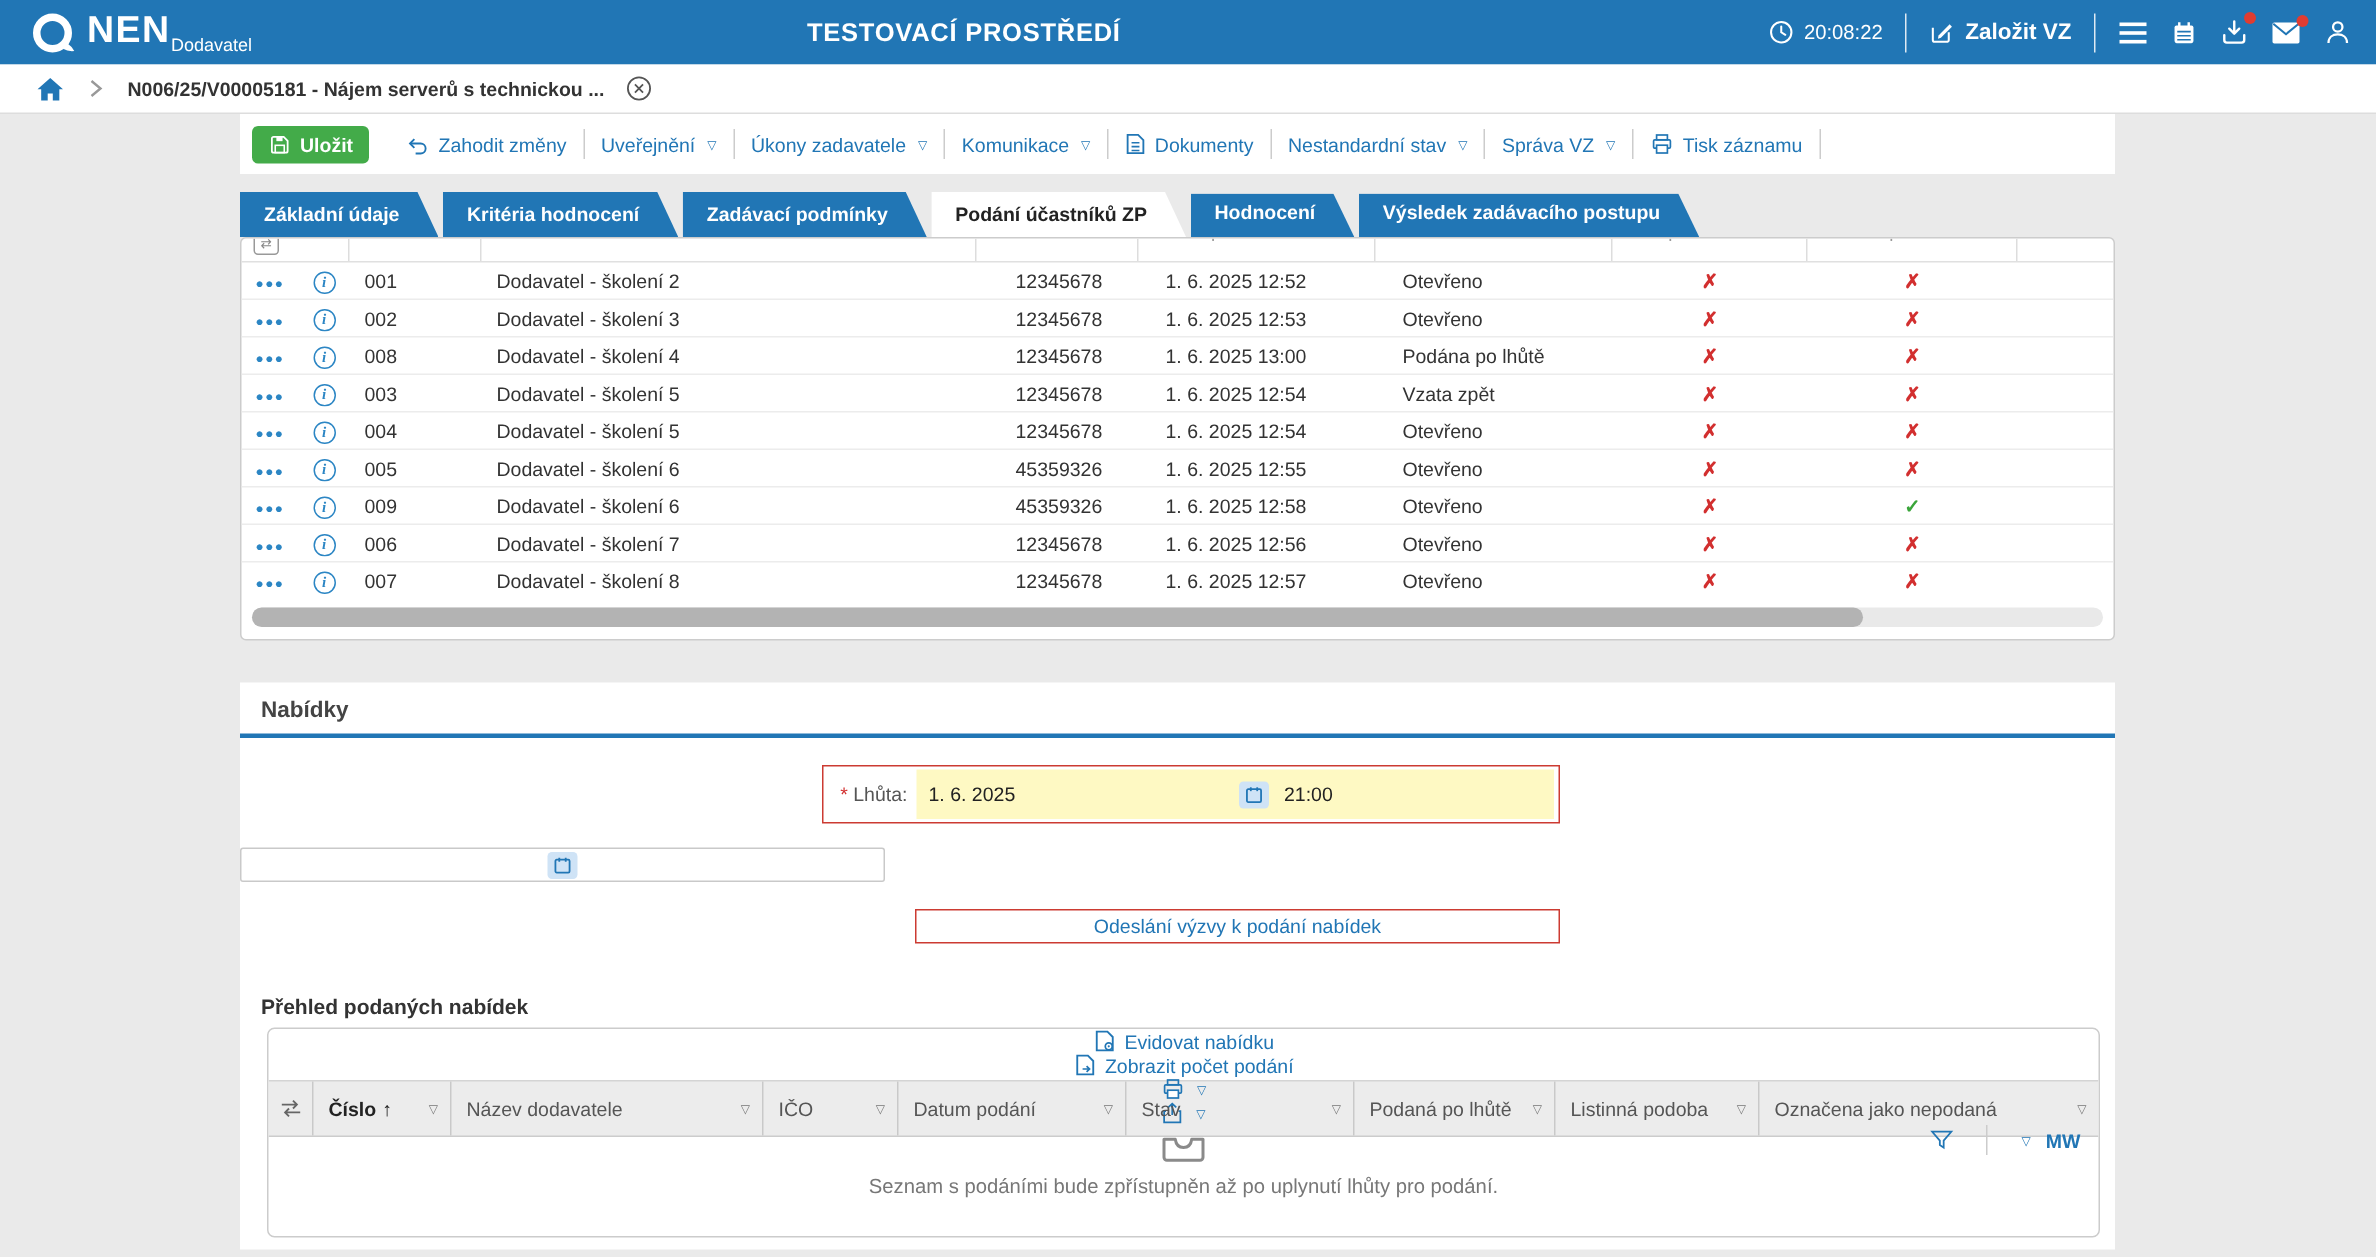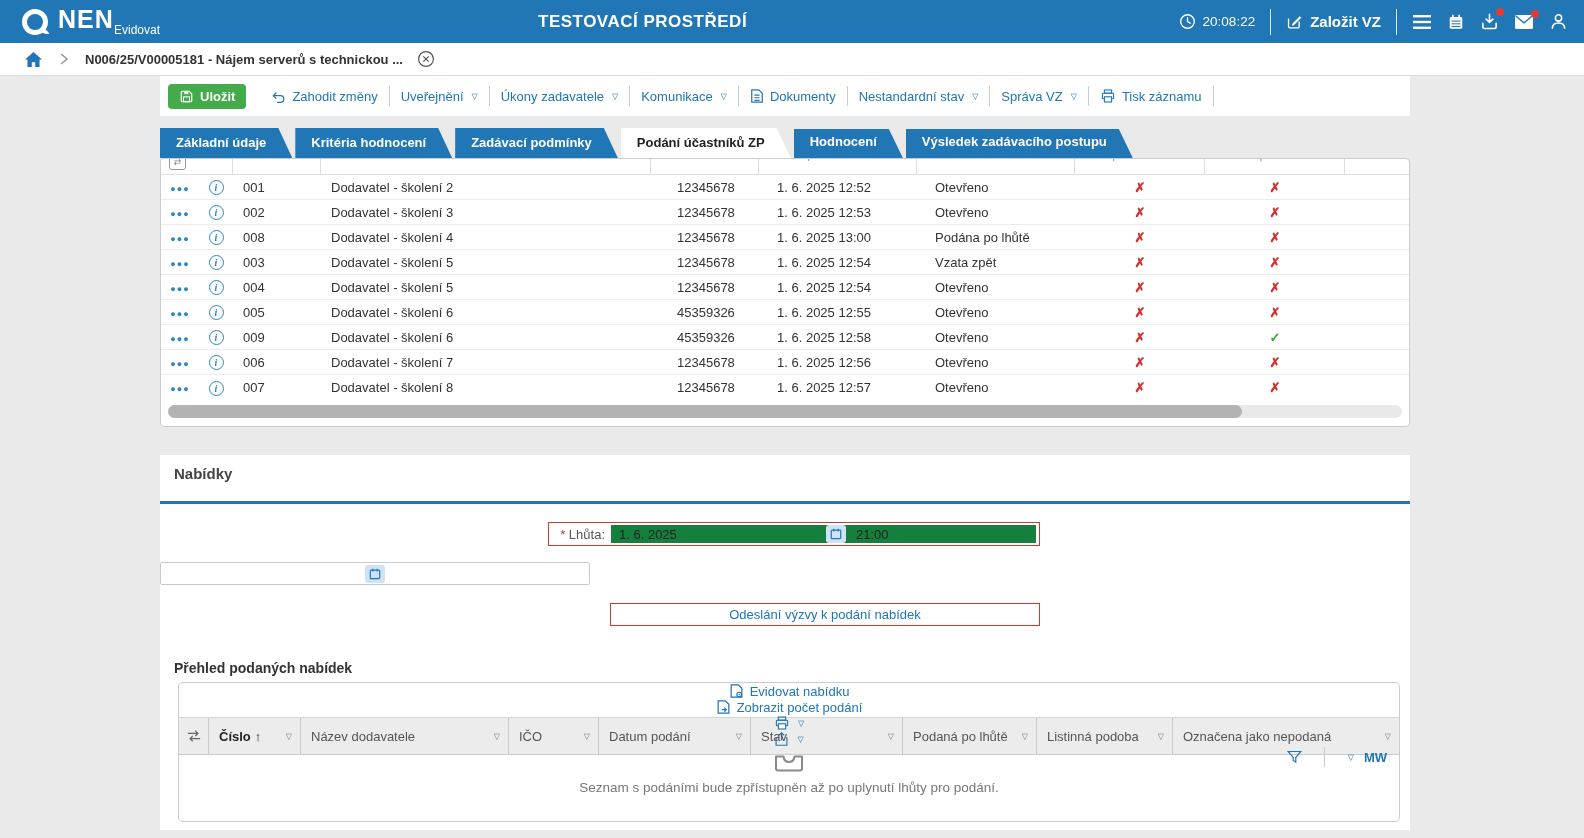--- a/index.html
+++ b/index.html
@@ -68,28 +68,28 @@
   .info-i { display:inline-flex; width:15px; height:15px; border:1.4px solid #2c86c4; border-radius:50%;
             color:#2c86c4; font-size:10px; font-style:italic; font-weight:bold;
             align-items:center; justify-content:center; cursor:pointer; font-family:"Liberation Serif",serif; }
   .mark-x { color:#d22f2f; font-weight:bold; font-size:13px; }
   .mark-ok { color:#3aa53a; font-weight:bold; font-size:13px; }
   .hscroll { margin:5px 7px 4px 7px; height:13px; background:#e9e9e9; border-radius:7px; }
   .hthumb { width:87%; height:13px; background:#b3b3b3; border-radius:7px; cursor:pointer; }
 
   
   .section { margin-top:28px; background:#fff; padding-bottom:8px; }
-  .sec-title { padding:10px 14px 19px 14px; font-size:15px; font-weight:bold; color:#444; }
+  .sec-title { padding:10px 14px 7px 14px; font-size:15px; font-weight:bold; color:#444; }
   .sec-rule { height:3px; background:#2176b5; }
 
   .lhuta-box { margin:18px 0 0 388px; width:492px; border:1.6px solid #cc3b32; display:flex;
                align-items:center; padding:2px 3px 2px 0; background:#fff; }
   .lhuta-label { width:62px; text-align:right; color:#555; padding-right:6px; white-space:nowrap; }
   .req-star { color:#d22f2f; }
-  .yellow-wrap { flex:1; display:flex; align-items:center; background:#15803d; height:18px;justify-content:flex-end; }
+  .yellow-wrap { flex:1; display:flex; align-items:center; background:#fef9c3; height:33px;justify-content:flex-end; }
   .yw-date { flex:1; padding-left:8px; color:#222; }
   .yw-time { width:190px; padding-left:10px; color:#222; }
   .cal-btn { width:20px; height:18px; background:#cfe3f6; border-radius:3px; display:flex;
              align-items:center; justify-content:center; cursor:pointer; flex:0 0 auto; }
   .open-row { margin-top:16px; display:flex; align-items:center; }
   .open-label { width:445px; text-align:right; padding-right:10px; color:#555; }
   .open-field { width:430px; height:23px; border:1px solid #c9c9c9; border-radius:2px; display:flex;
                 align-items:center; padding:0 3px; }
   .open-input { flex:1; border:none; outline:none; background:transparent; font:inherit; }
   .send-btn { display:block; margin:18px 0 0 450px; width:430px; height:23px; background:#fff;
@@ -117,21 +117,21 @@
 <body>
 
 <div class="topbar">
   <div class="logo-wrap">
     <svg class="logo-circle" viewBox="0 0 30 30">
       <circle cx="15" cy="15" r="10.5" fill="none" stroke="#fff" stroke-width="5"></circle>
       <path d="M25 22 q3 2 4.5 5 q-4 .5 -7.5 -1.5" fill="#fff"></path>
     </svg>
     <div class="logo-text">
       <span class="logo-nen">NEN</span>
-      <span class="logo-sub">Evidovat</span>
+      <span class="logo-sub">Dodavatel</span>
     </div>
   </div>
   <div class="env-title">TESTOVACÍ PROSTŘEDÍ</div>
   <div class="topbar-right">
     <div class="tb-item">
       <svg width="17" height="17" viewBox="0 0 20 20">
         <circle cx="10" cy="10" r="8" fill="none" stroke="#fff" stroke-width="1.6"></circle>
         <path d="M10 5.5 V10 L13.2 12" fill="none" stroke="#fff" stroke-width="1.6" stroke-linecap="round"></path>
       </svg>
       <span class="tb-time">20:08:22</span>

